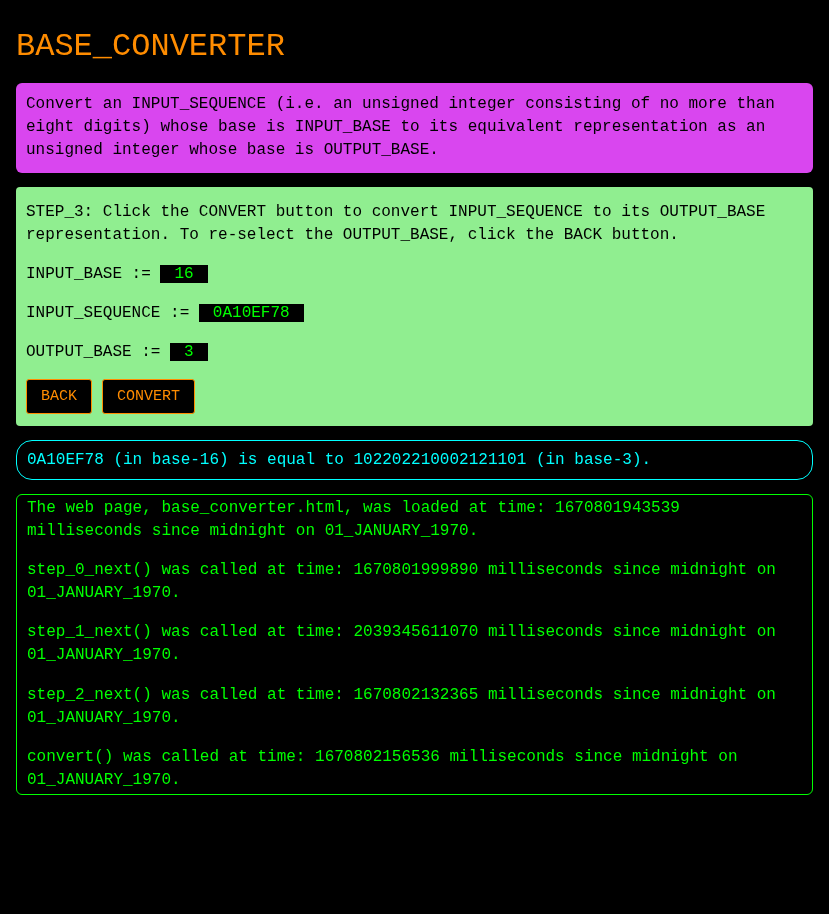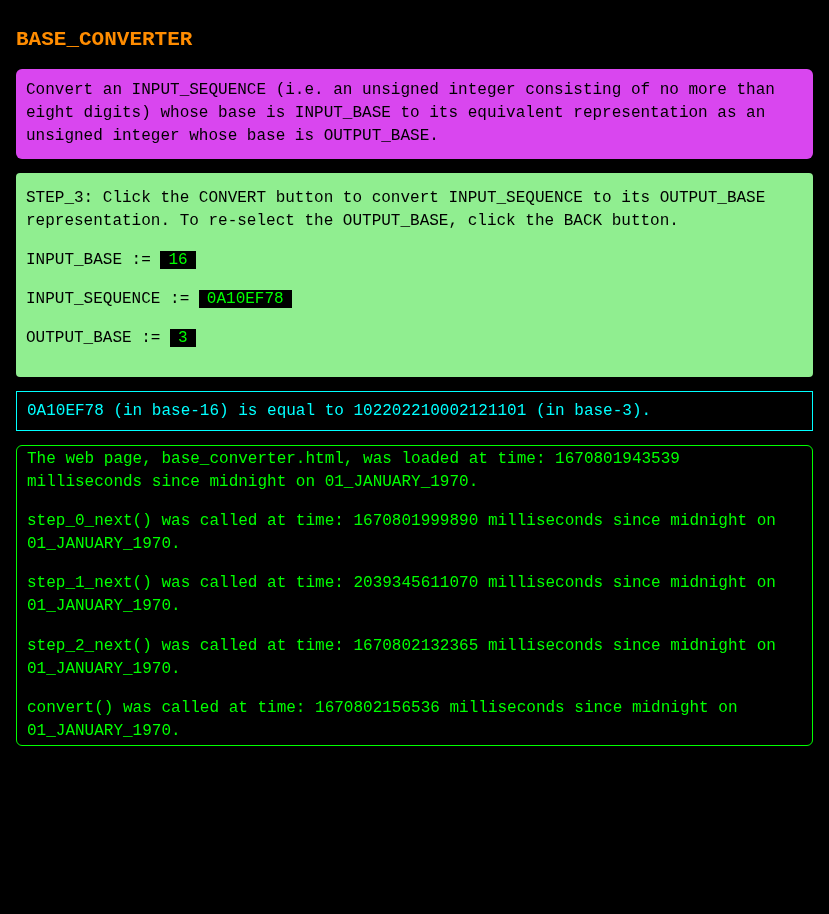--- a/index.html
+++ b/index.html
@@ -8,22 +8,22 @@
     padding: 0;
   }
   body {
     background: #000;
     font-family: "Courier New", Courier, monospace;
     padding: 16px;
     width: 829px;
   }
   h1 {
     color: #ff8c00;
-    font-size: 21px;
-    font-weight: bold;
+    font-size: 32px;
+    font-weight: normal;
     margin-bottom: 18px;
     margin-top: 12px;
   }
   .desc-box {
     background: #d946ef;
     color: #000;
     border-radius: 6px;
     padding: 10px;
     font-size: 16px;
     line-height: 1.45;
@@ -40,39 +40,39 @@
   }
   .step-box p {
     margin-bottom: 16px;
   }
   .step-box p:last-of-type {
     margin-bottom: 14px;
   }
   .hl {
     background: #000;
     color: #00ff00;
-    padding: 0 8px;
+    padding: 0 14px;
   }
   .btn-row {
     display: flex;
     gap: 10px;
   }
   .btn {
     background: #000;
     color: #ff8c00;
     border: 1px solid #ff8c00;
     border-radius: 3px;
     font-family: inherit;
     font-size: 15px;
     padding: 8px 14px;
     cursor: pointer;
   }
   .result-box {
     border: 1px solid #00ffff;
-    border-radius: 0;
+    border-radius: 16px;
     color: #00ffff;
     padding: 10px;
     font-size: 16px;
     margin-bottom: 14px;
   }
   .log-box {
     border: 1px solid #00ff00;
     border-radius: 6px;
     color: #00ff00;
     padding: 2px 10px;
@@ -97,20 +97,24 @@
   <p>STEP_3: Click the CONVERT button to convert INPUT_SEQUENCE to its OUTPUT_BASE representation. To re-select the OUTPUT_BASE, click the BACK button.</p>
   <p>
     <span>INPUT_BASE := </span><span class="hl">16</span>
   </p>
   <p>
     <span>INPUT_SEQUENCE := </span><span class="hl">0A10EF78</span>
   </p>
   <p>
     <span>OUTPUT_BASE := </span><span class="hl">3</span>
   </p>
+  <div class="btn-row">
+    <button class="btn">BACK</button>
+    <button class="btn">CONVERT</button>
+  </div>
 </div>
 
 <div class="result-box">0A10EF78 (in base-16) is equal to 102202210002121101 (in base-3).</div>
 
 <div class="log-box">
   <p>The web page, base_converter.html, was loaded at time: 1670801943539 milliseconds since midnight on 01_JANUARY_1970.</p>
   <p>step_0_next() was called at time: 1670801999890 milliseconds since midnight on 01_JANUARY_1970.</p>
   <p>step_1_next() was called at time: 2039345611070 milliseconds since midnight on 01_JANUARY_1970.</p>
   <p>step_2_next() was called at time: 1670802132365 milliseconds since midnight on 01_JANUARY_1970.</p>
   <p>convert() was called at time: 1670802156536 milliseconds since midnight on 01_JANUARY_1970.</p>

